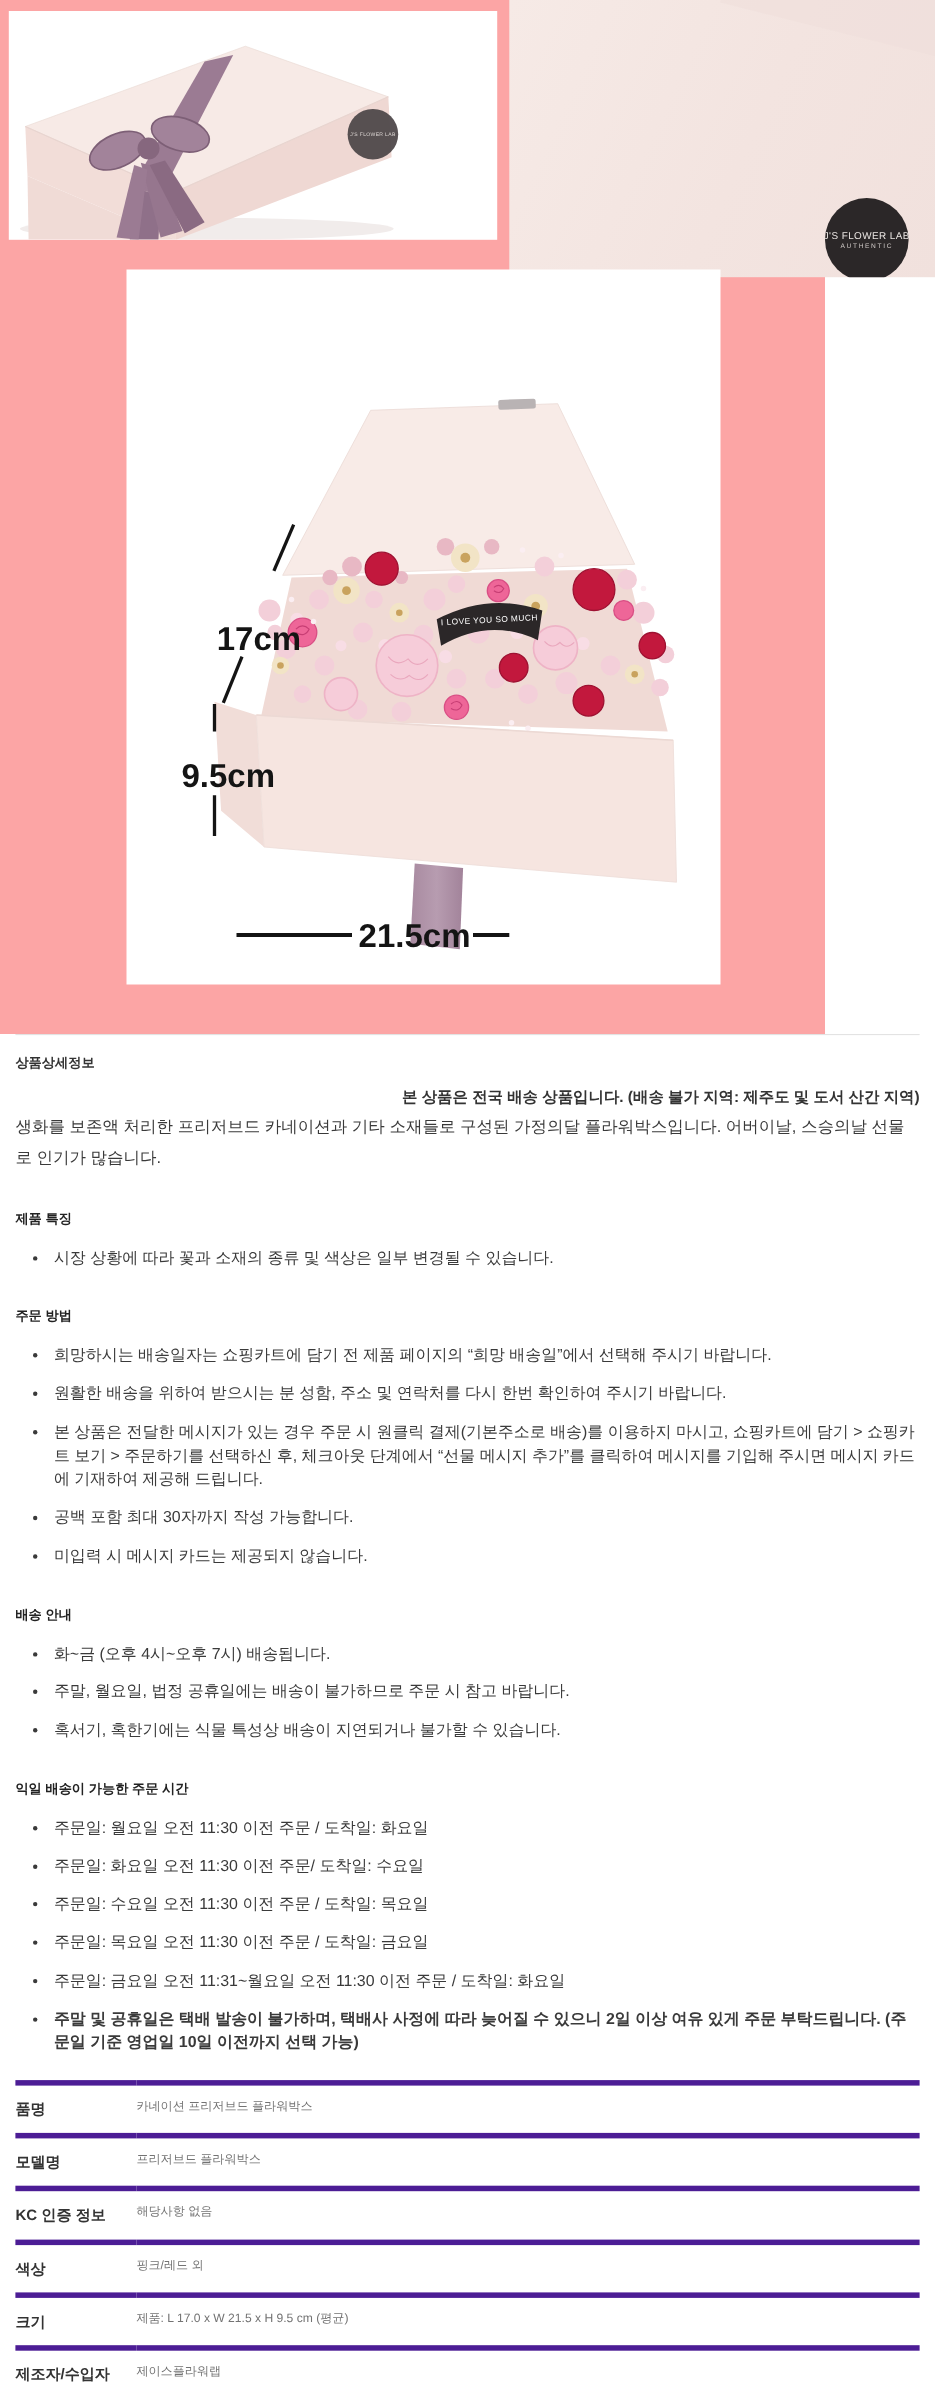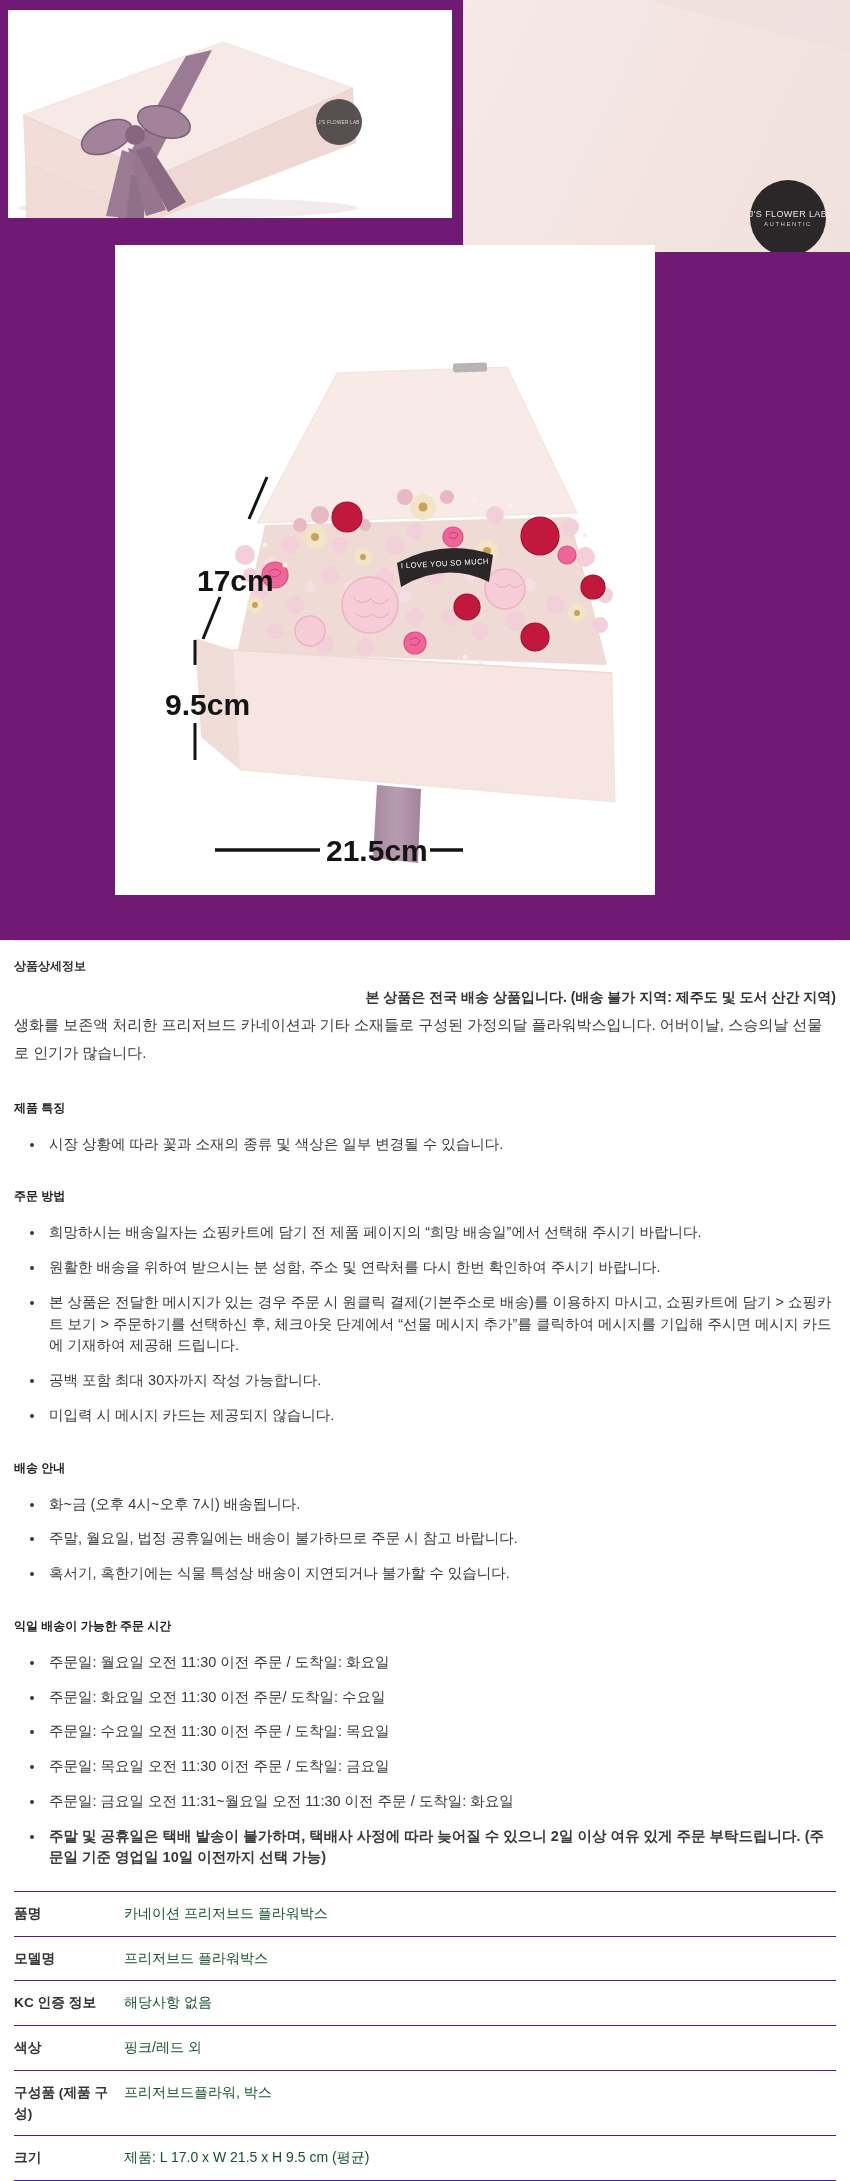--- a/index.html
+++ b/index.html
@@ -1,18 +1,18 @@
 <!DOCTYPE html>
 <html><head>
 <meta charset="utf-8">
 <style>
   html,body{margin:0;padding:0;background:#fff;}
   body{width:850px;height:2181px;overflow:hidden;position:relative;
        font-family:"Liberation Sans","DejaVu Sans",sans-serif;color:#333;}
-  .photo-strip{position:relative;width:850px;height:940px;background:#701a75;}
+  .photo-strip{position:relative;width:750px;height:940px;background:#fca5a5;}
   .photo{position:absolute;overflow:hidden;}
   .photo-left{left:8px;top:10px;width:444px;height:208px;background:#fff;}
   .photo-right{left:463px;top:0;width:387px;height:252px;
                background:linear-gradient(115deg,#f6eae6 0%,#f3e4e0 55%,#f1e1dd 100%);}
   .photo-right .edge{position:absolute;right:-30px;top:-40px;width:220px;height:70px;
                      background:#efdeda;transform:rotate(14deg);opacity:.55;}
   .logo-circle{position:absolute;left:287px;top:180px;width:76px;height:76px;border-radius:50%;
                background:#2b2728;display:flex;flex-direction:column;align-items:center;
                justify-content:center;text-align:center;}
   .logo-name{color:#eae5e2;font-size:9px;letter-spacing:.4px;white-space:nowrap;}
@@ -23,26 +23,26 @@
   .detail-title{font-size:12px;font-weight:bold;margin:17px 0 0;color:#333;}
   .notice{font-size:14px;font-weight:bold;margin:14px 0 0;color:#333;text-align:right;}
   .desc{font-size:15px;margin:4px 0 0;line-height:1.85;max-width:824px;
         word-break:break-all;color:#3a3a3a;}
   h2.section{font-size:12px;font-weight:bold;color:#222;margin:33px 0 17px;}
   ul.blist{margin:0;padding:0 0 0 31px;list-style:disc outside;}
   ul.blist li{font-size:14.5px;line-height:1.5;margin:13px 0;padding-left:4px;
               word-break:break-all;max-width:790px;color:#3a3a3a;}
   ul.blist li.bold{font-weight:bold;}
   table.spec{border-collapse:collapse;width:822px;margin-top:22px;table-layout:fixed;}
-  table.spec tr{border-top:1px solid #4c1d95;}
+  table.spec tr{border-top:5px solid #4c1d95;}
   table.spec th{width:100px;text-align:left;vertical-align:top;font-size:13.7px;
                 font-weight:bold;padding:11px 10px 11px 0;word-break:break-all;
                 line-height:1.55;color:#333;}
-  table.spec td{vertical-align:top;font-size:14px;padding:11px 0;word-break:break-all;
-                line-height:1.55;color:#14532d;}
+  table.spec td{vertical-align:top;font-size:11px;padding:11px 0;word-break:break-all;
+                line-height:1.55;color:#737373;}
   svg text.dim{font-family:"Liberation Sans","DejaVu Sans",sans-serif;font-weight:bold;fill:#141414;}
 </style>
 </head>
 <body>
 
 <div class="photo-strip">
 
   <div class="photo photo-left">
     <svg width="444" height="208" viewBox="0 0 444 208">
       <ellipse cx="180" cy="198" rx="170" ry="10" fill="#f1eceb"></ellipse>
@@ -284,24 +284,20 @@
       </tr>
       <tr>
         <th>KC 인증 정보</th>
         <td>해당사항 없음</td>
       </tr>
       <tr>
         <th>색상</th>
         <td>핑크/레드 외</td>
       </tr>
       <tr>
-        <th>구성품 (제품 구성)</th>
-        <td>프리저브드플라워, 박스</td>
-      </tr>
-      <tr>
         <th>크기</th>
         <td>제품: L 17.0 x W 21.5 x H 9.5 cm (평균)</td>
       </tr>
       <tr>
         <th>제조자/수입자</th>
         <td>제이스플라워랩</td>
       </tr>
 
     </tbody>
   </table>

